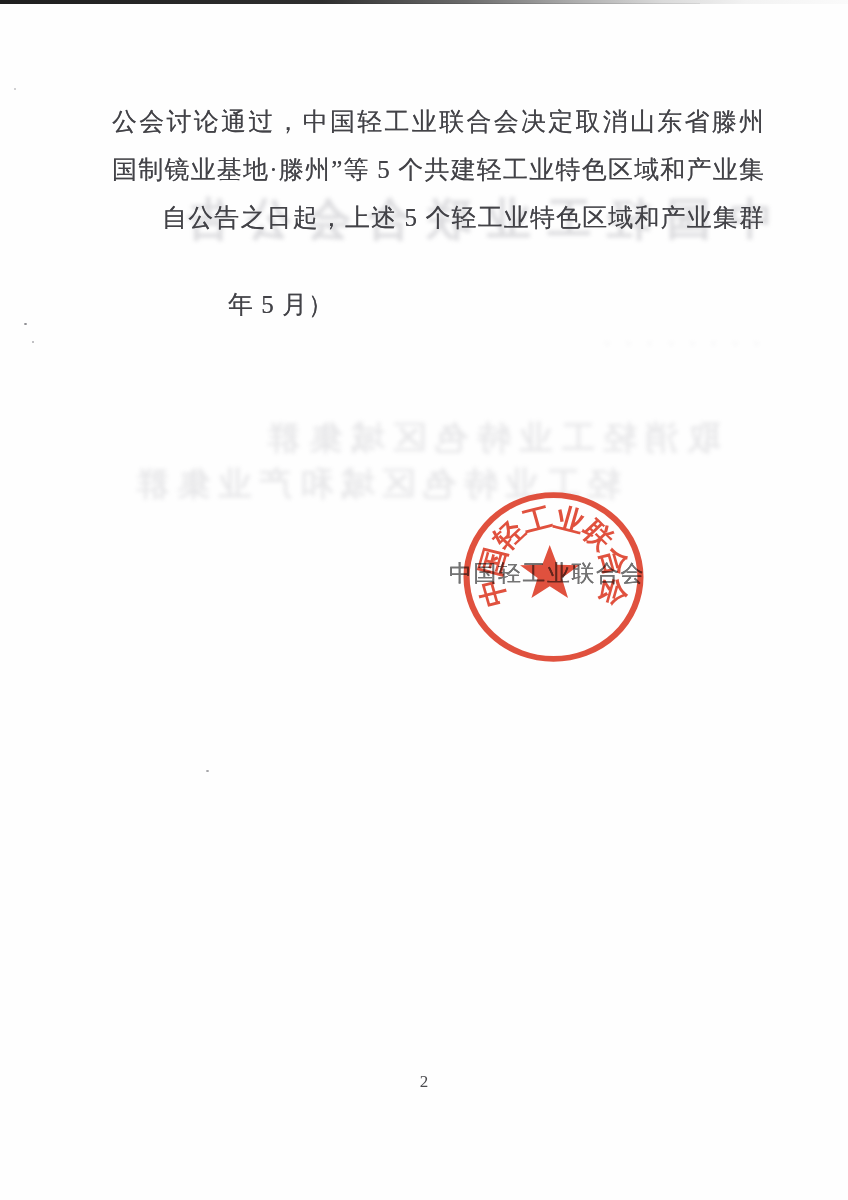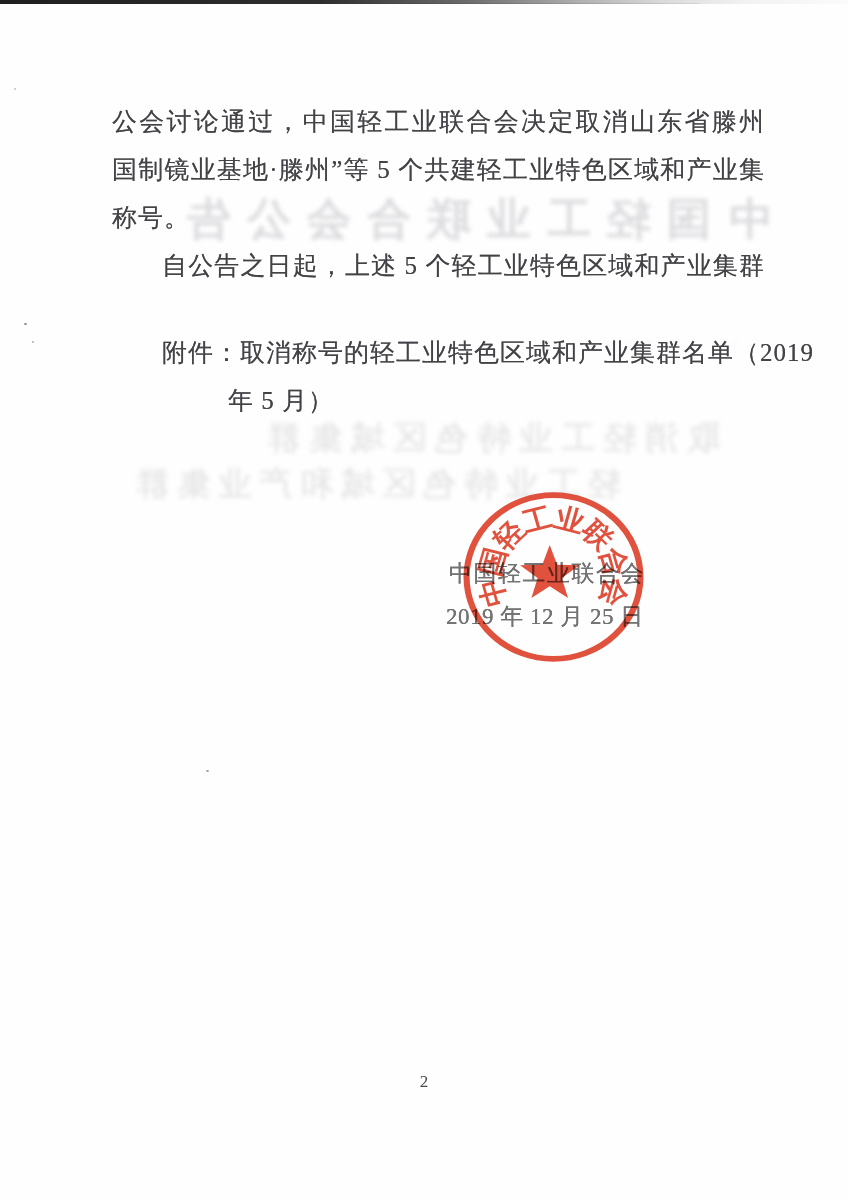--- a/index.html
+++ b/index.html
@@ -88,44 +88,41 @@
   <div class="scan-edge-top2"></div>
 
   <div class="ghost g1">中国轻工业联合会公告</div>
   <div class="ghost g0">········</div>
   <div class="ghost g2">取消轻工业特色区域集群</div>
   <div class="ghost g3">轻工业特色区域和产业集群</div>
 
   <div class="text-block">
     <div class="line justify">公会讨论通过，中国轻工业联合会决定取消山东省滕州市“中</div>
     <div class="line justify">国制镜业基地·滕州”等 5 个共建轻工业特色区域和产业集群</div>
-    <div class="line">称号。</div>
     <div class="line indent justify">自公告之日起，上述 5 个轻工业特色区域和产业集群所</div>
     <div class="spacer"></div>
-    <div class="line indent">附件：取消称号的轻工业特色区域和产业集群名单（2019</div>
     <div class="line hang">年 5 月）</div>
   </div>
 
   <svg class="seal-svg" viewBox="0 0 200 200" preserveAspectRatio="none">
     <g id="seal-g">
         <circle cx="100" cy="100" r="92" fill="none" stroke="#de4430" stroke-width="6.5"></circle>
         <polygon points="96.0,64.0 103.9,86.1 127.4,86.8 108.8,101.2 115.4,123.7 96.0,110.5 76.6,123.7 83.2,101.2 64.6,86.8 88.1,86.1" fill="#de4430"></polygon>
         <text transform="translate(35.3,117.3) rotate(-105)" text-anchor="middle" dy="0.36em" fill="#de4430" font-size="31" font-weight="bold" font-family="&quot;Liberation Serif&quot;,&quot;DejaVu Serif&quot;,serif">中</text>
         <text transform="translate(35.3,82.7) rotate(-75)" text-anchor="middle" dy="0.36em" fill="#de4430" font-size="31" font-weight="bold" font-family="&quot;Liberation Serif&quot;,&quot;DejaVu Serif&quot;,serif">国</text>
         <text transform="translate(52.6,52.6) rotate(-45)" text-anchor="middle" dy="0.36em" fill="#de4430" font-size="31" font-weight="bold" font-family="&quot;Liberation Serif&quot;,&quot;DejaVu Serif&quot;,serif">轻</text>
         <text transform="translate(82.7,35.3) rotate(-15)" text-anchor="middle" dy="0.36em" fill="#de4430" font-size="31" font-weight="bold" font-family="&quot;Liberation Serif&quot;,&quot;DejaVu Serif&quot;,serif">工</text>
         <text transform="translate(117.3,35.3) rotate(15)" text-anchor="middle" dy="0.36em" fill="#de4430" font-size="31" font-weight="bold" font-family="&quot;Liberation Serif&quot;,&quot;DejaVu Serif&quot;,serif">业</text>
         <text transform="translate(147.4,52.6) rotate(45)" text-anchor="middle" dy="0.36em" fill="#de4430" font-size="31" font-weight="bold" font-family="&quot;Liberation Serif&quot;,&quot;DejaVu Serif&quot;,serif">联</text>
         <text transform="translate(164.7,82.7) rotate(75)" text-anchor="middle" dy="0.36em" fill="#de4430" font-size="31" font-weight="bold" font-family="&quot;Liberation Serif&quot;,&quot;DejaVu Serif&quot;,serif">合</text>
         <text transform="translate(164.7,117.3) rotate(105)" text-anchor="middle" dy="0.36em" fill="#de4430" font-size="31" font-weight="bold" font-family="&quot;Liberation Serif&quot;,&quot;DejaVu Serif&quot;,serif">会</text>
       </g>
   </svg>
 
   <div class="sig org">中国轻工业联合会</div>
-  <div class="sig date">2019 年 12 月 25 日</div>
 
   <div class="page-num">2</div>
 
   <div class="speck s1"></div>
   <div class="speck s2"></div>
   <div class="speck s3"></div>
   <div class="speck s4"></div>
 </div>
 
 </body></html>

